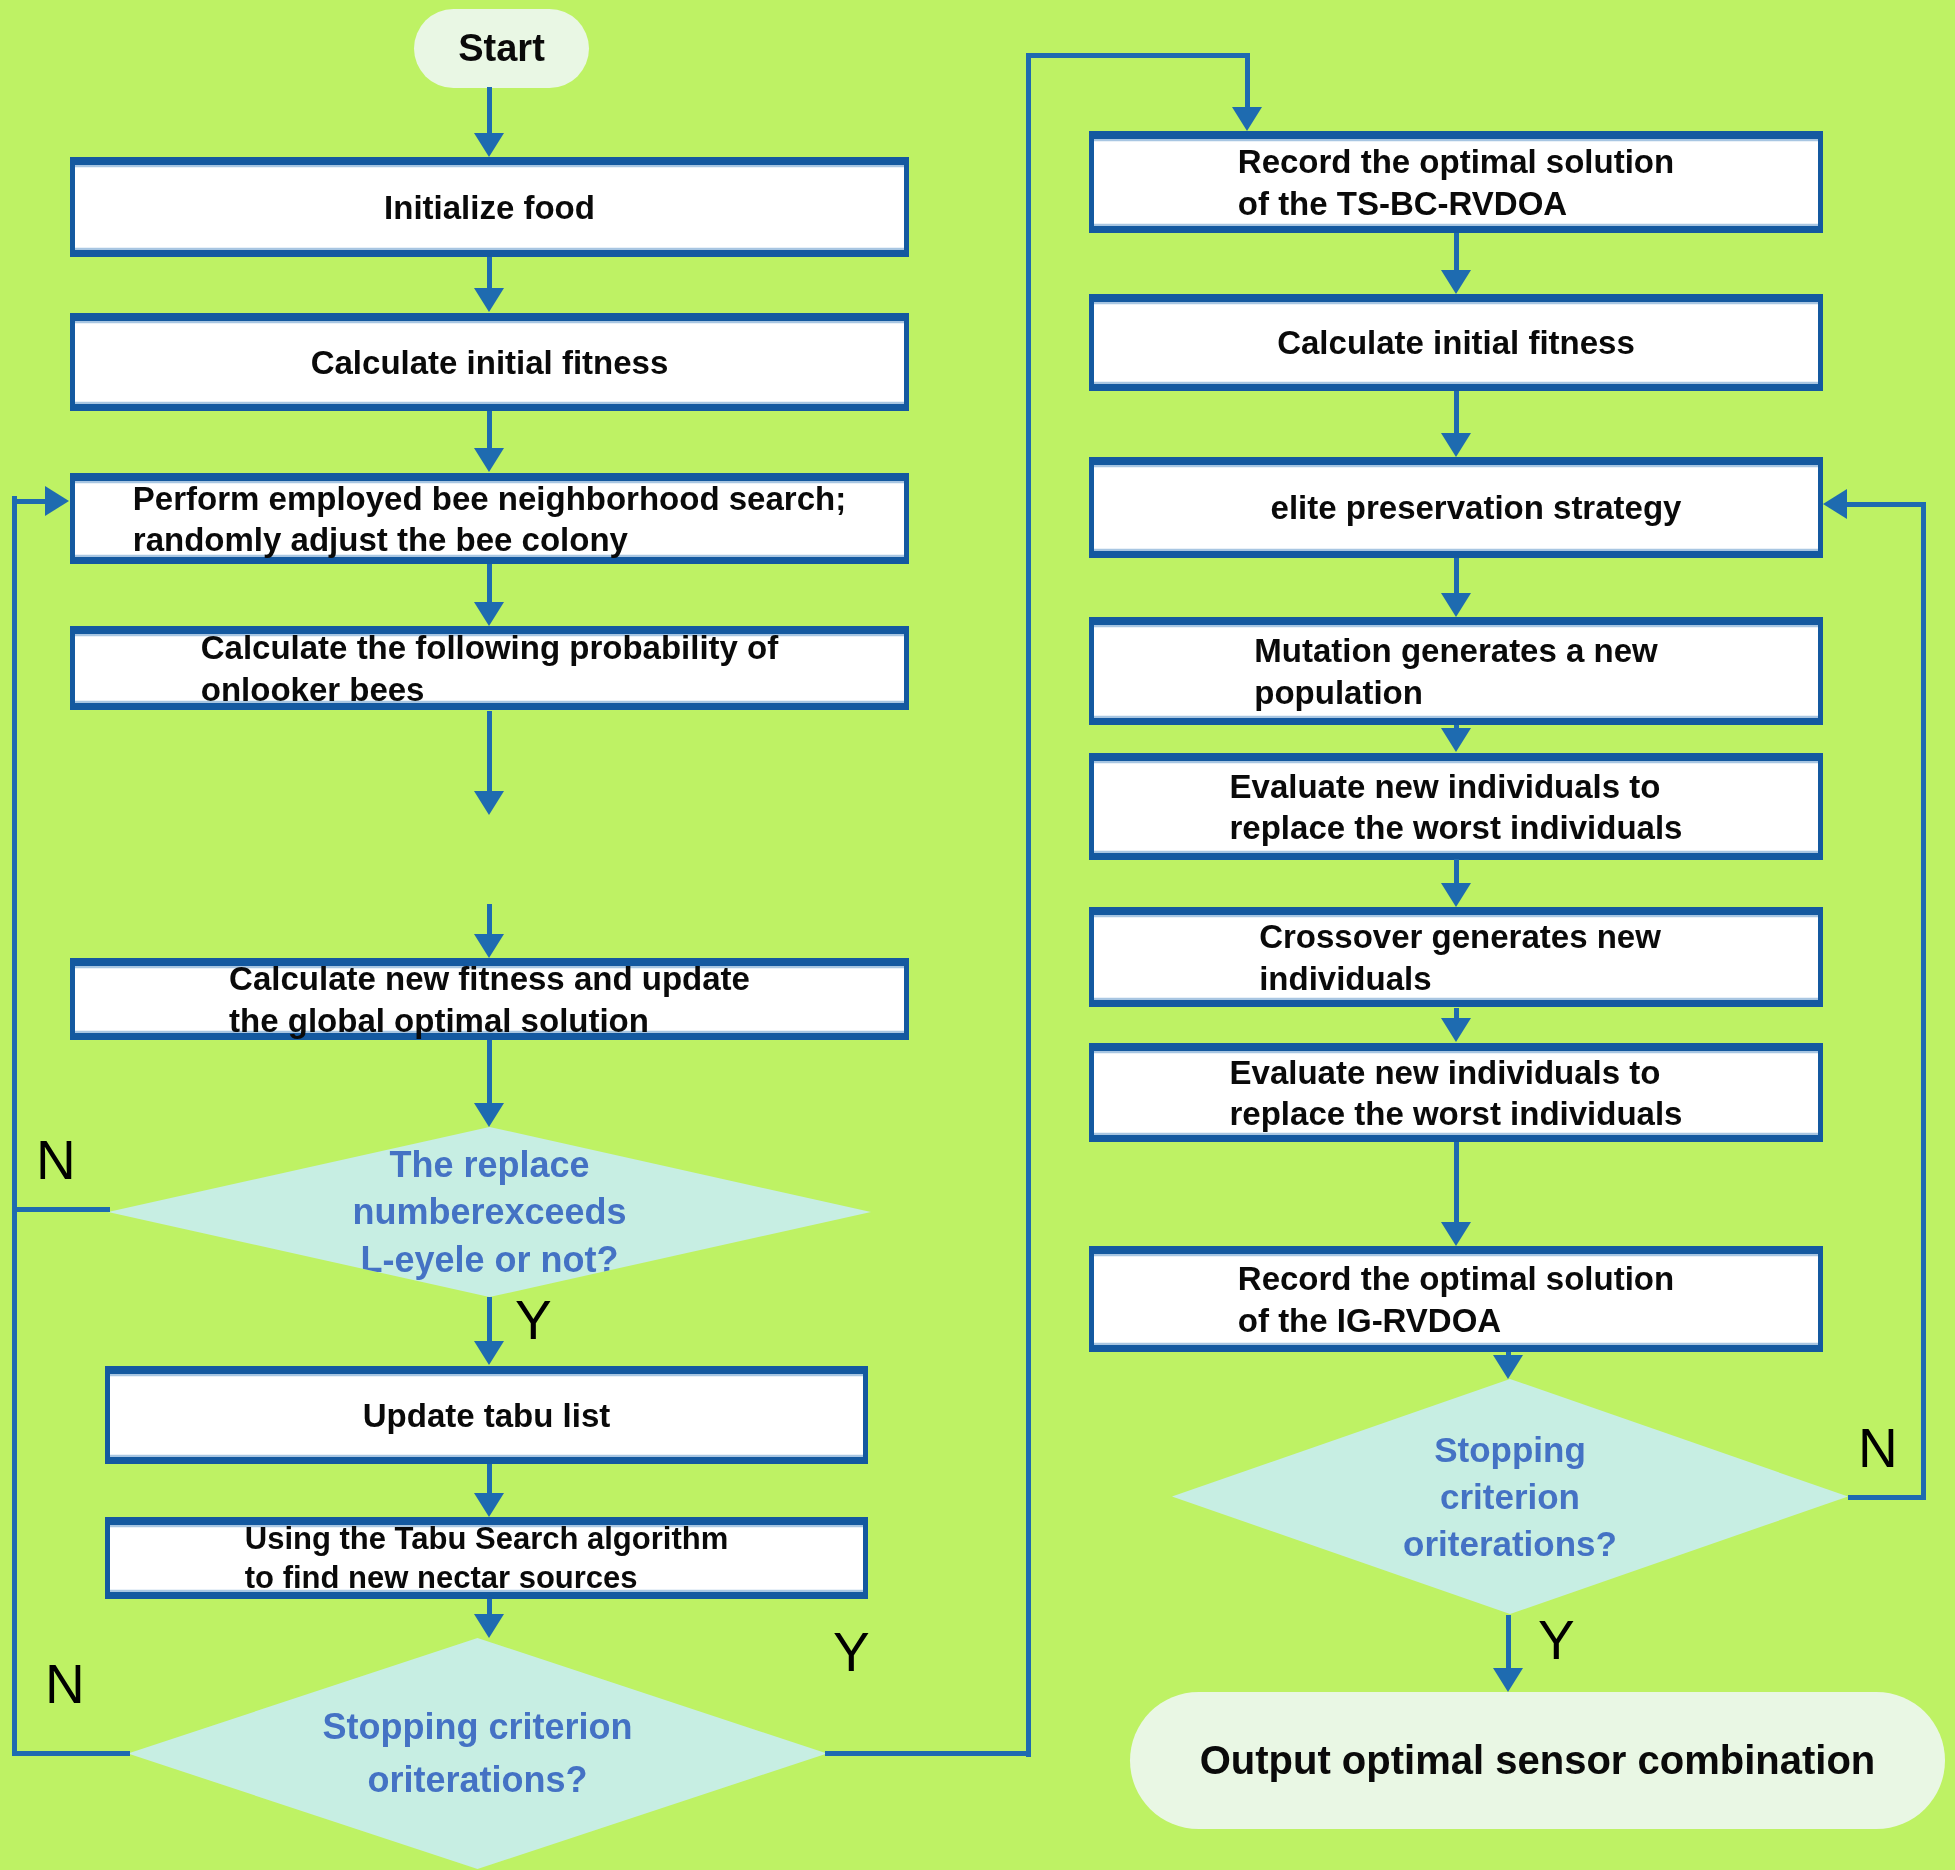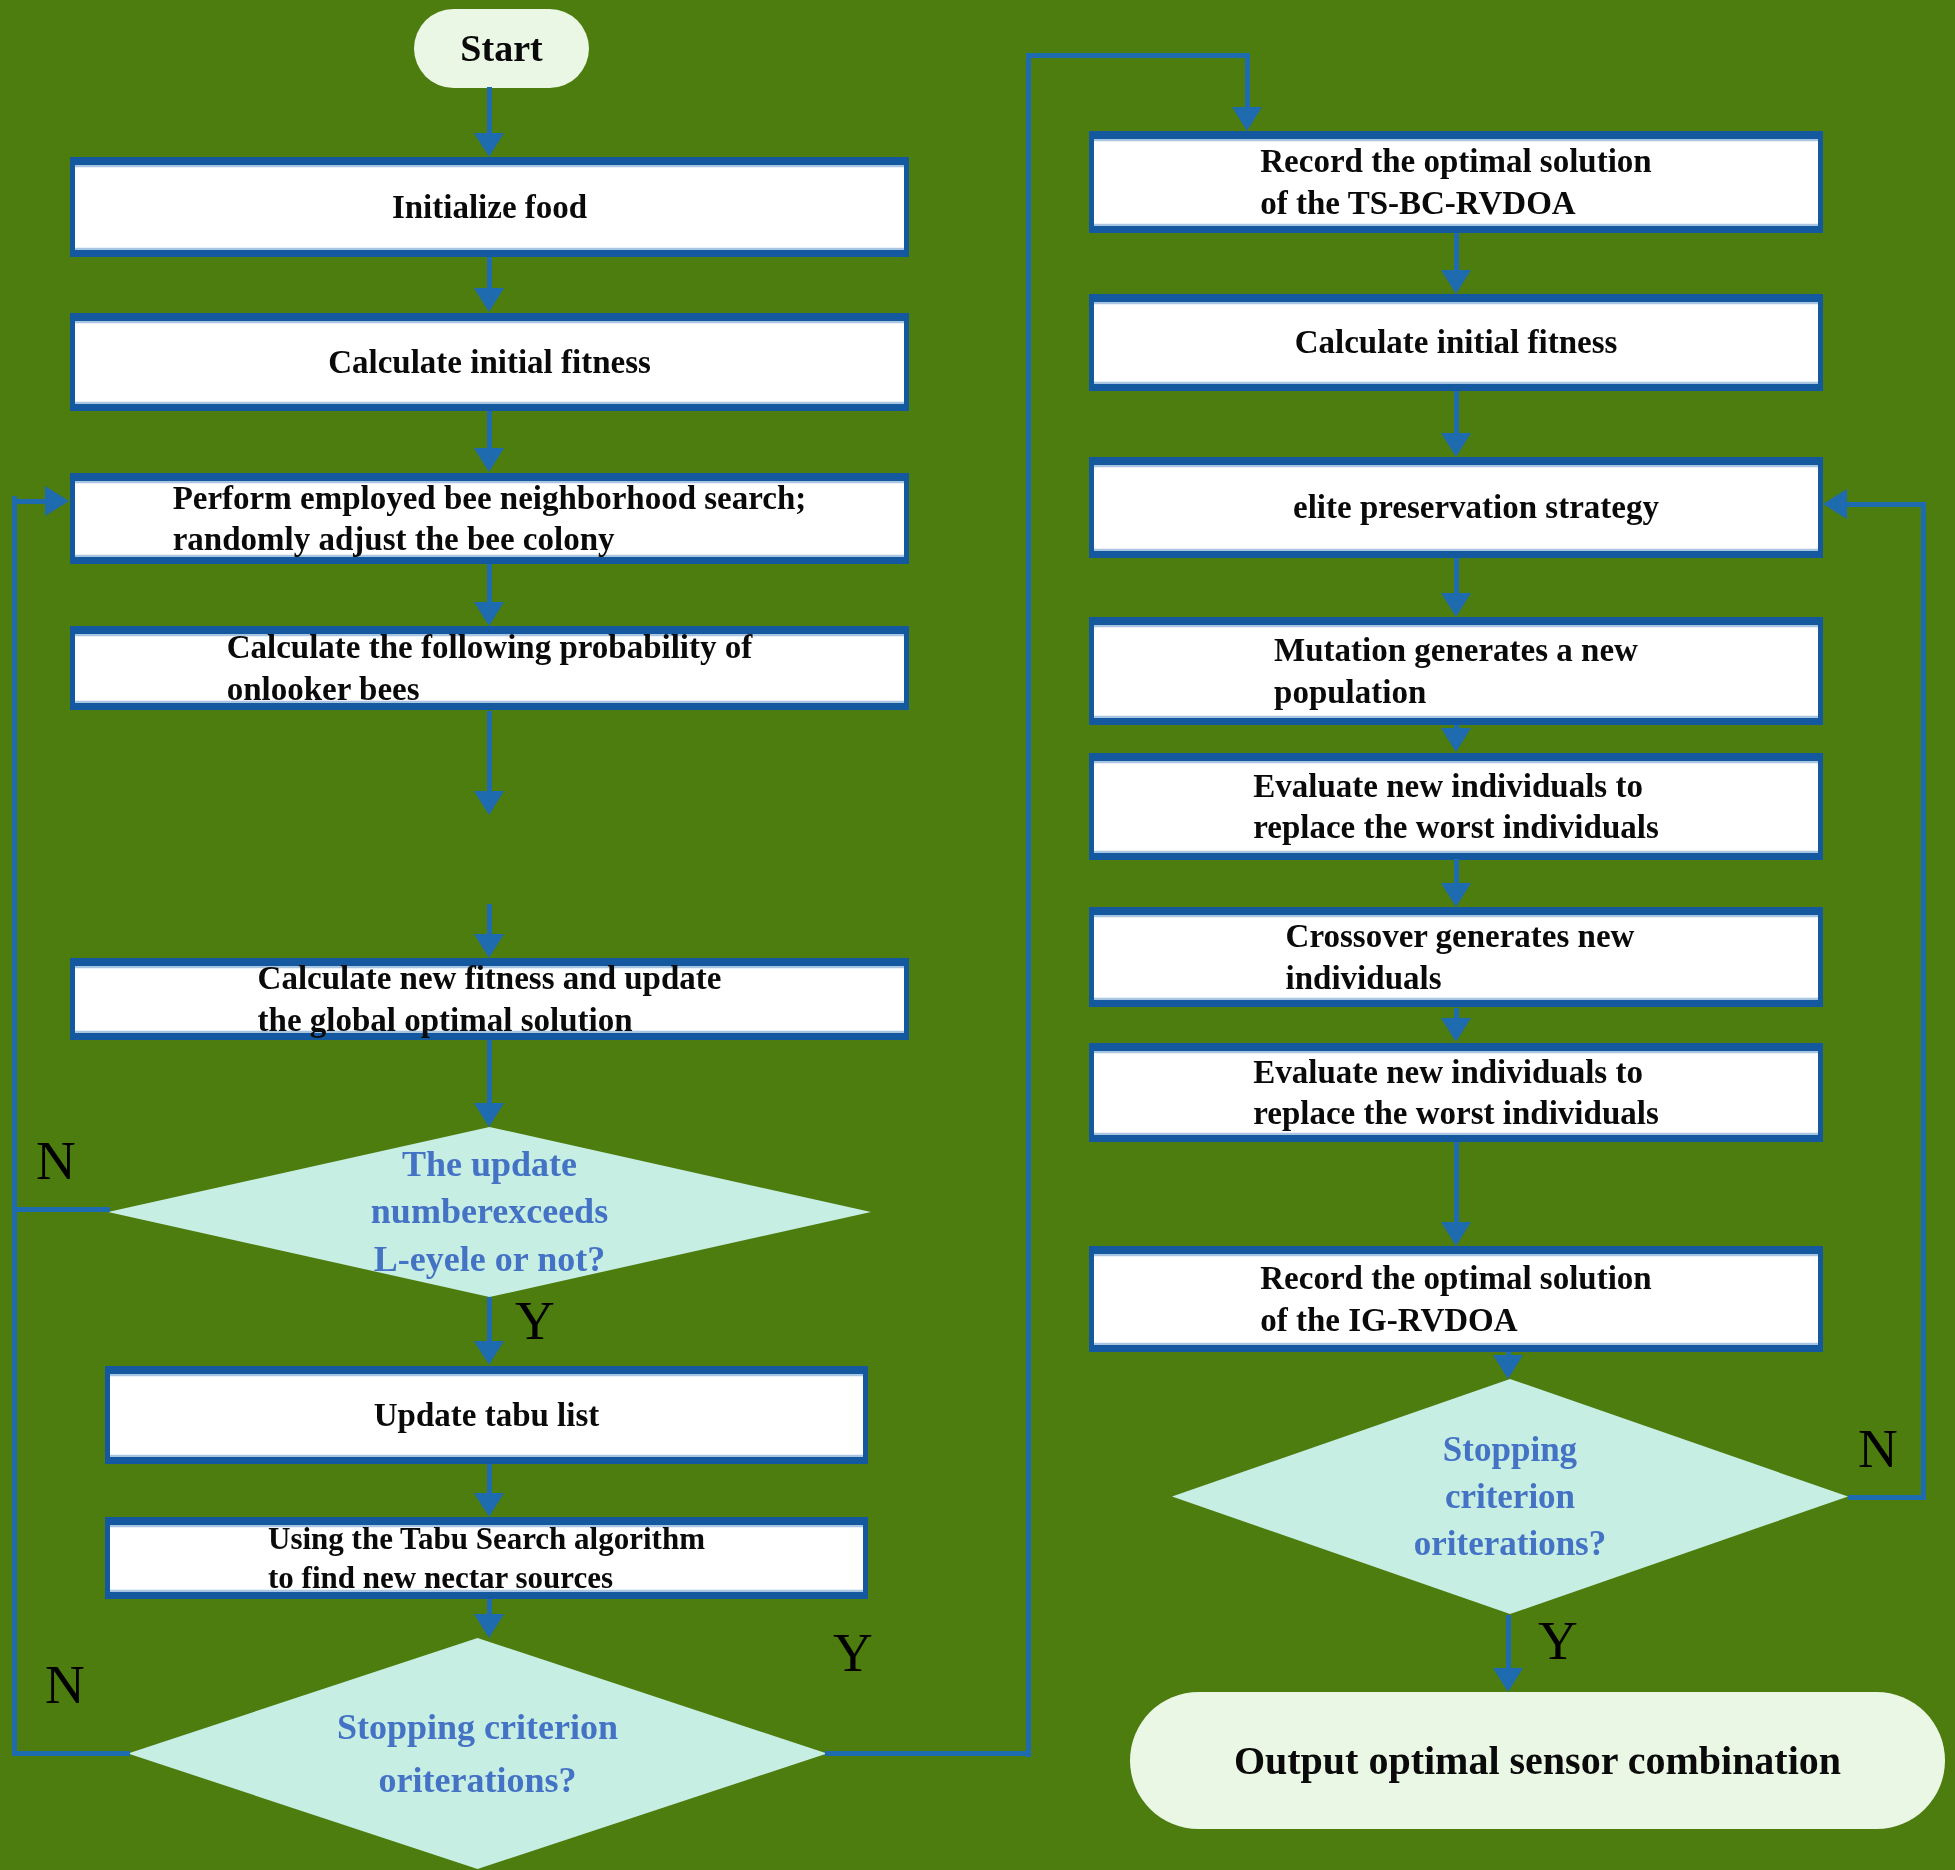--- a/index.html
+++ b/index.html
@@ -6,22 +6,22 @@
     --box-border:#1459a0;
     --arrow:#1e6bb0;
     --diamond-fill:#c7eee3;
     --diamond-text:#4472c4;
     --terminal-fill:#e9f7e4;
     --box-fill:#ffffff;
     --text:#0a0a0a;
   }
   html,body{margin:0;padding:0;background:#ffffff;}
   #canvas{
-    position:relative;width:1955px;height:1870px;background:#4d7c0f;overflow:hidden;
-    font-family:Liberation Serif, serif;
+    position:relative;width:1955px;height:1870px;background:#bef264;overflow:hidden;
+    font-family:Liberation Sans, sans-serif;
   }
   .box{
     position:absolute;box-sizing:border-box;background:var(--box-fill);
     border:5.2px solid var(--box-border);border-top-width:8.2px;border-bottom-width:7px;
     box-shadow:inset 0 2.3px 0 #a8c6e2, inset 0 -2.3px 0 #a8c6e2;
     display:flex;align-items:center;justify-content:center;text-align:left;
     font-weight:bold;font-size:33px;line-height:1.25;color:var(--text);white-space:pre-line;
   }
   .pill{
     position:absolute;box-sizing:border-box;background:var(--terminal-fill);
@@ -57,21 +57,21 @@
   <div class="box" style="left:70px;top:473px;width:839px;height:91px;">Perform employed bee neighborhood search;
 randomly adjust the bee colony</div>
 
   <div class="box" style="left:70px;top:626px;width:839px;height:84px;">Calculate the following probability of
 onlooker bees</div>
 
 
   <div class="box" style="left:70px;top:958px;width:839px;height:82px;">Calculate new fitness and update
 the global optimal solution</div>
 
-  <div class="diamond" style="left:108px;top:1127px;width:763px;height:170px;font-size:36px;line-height:1.32;">The update
+  <div class="diamond" style="left:108px;top:1127px;width:763px;height:170px;font-size:36px;line-height:1.32;">The replace
 numberexceeds
 L-eyele or not?</div>
 
   <div class="box" style="left:105px;top:1366px;width:763px;height:98px;">Update tabu list</div>
 
   <div class="box" style="left:105px;top:1517px;width:763px;height:82px;font-size:31px;">Using the Tabu Search algorithm
 to find new nectar sources</div>
 
   <div class="diamond" style="left:128px;top:1638px;width:699px;height:231px;font-size:36px;line-height:1.45;">Stopping criterion
 oriterations?</div>

